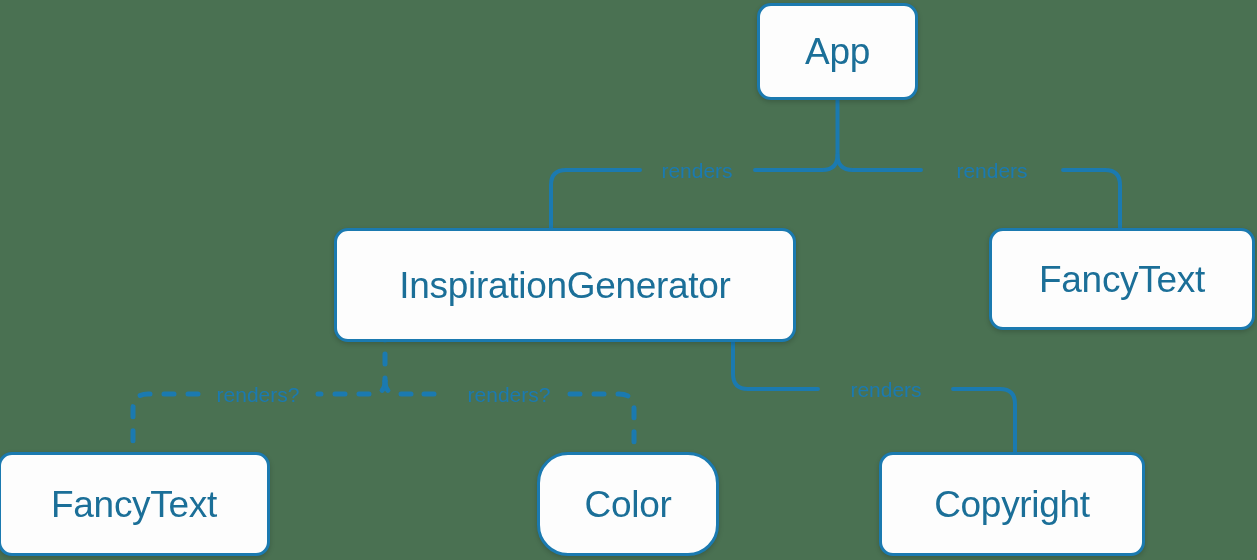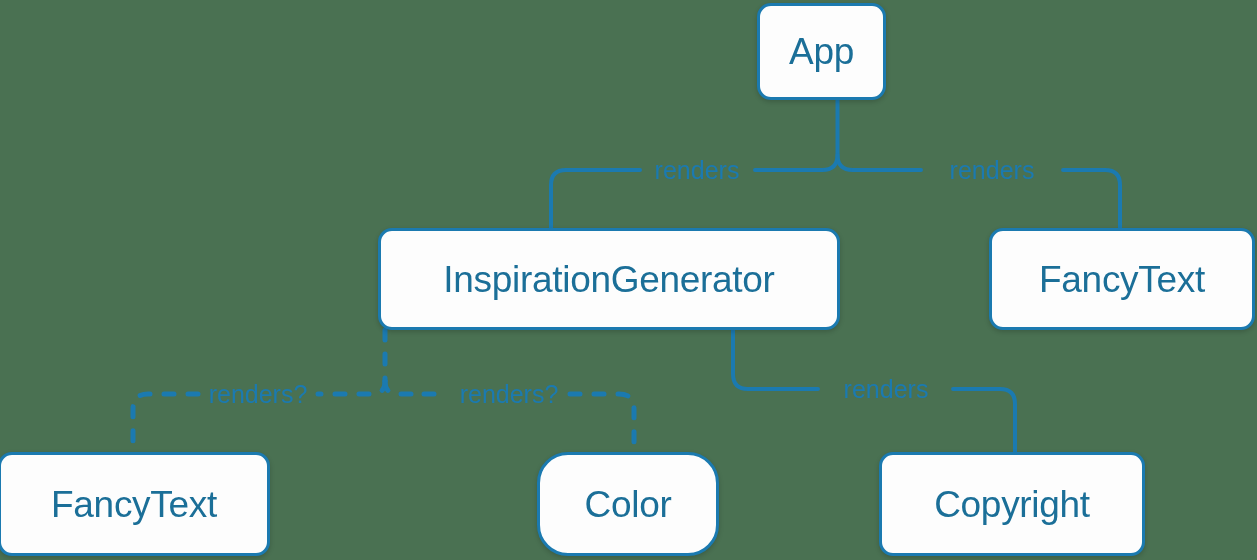--- a/index.html
+++ b/index.html
@@ -43,28 +43,28 @@
     line-height: 1;
     letter-spacing: -0.3px;
     white-space: nowrap;
   }
   .node.small .node-label {
     font-size: 37px;
   }
   .edge-label {
     position: absolute;
     color: #1b7ab0;
-    font-size: 25px;
+    font-size: 21px;
     line-height: 1;
     white-space: nowrap;
     transform: translate(-50%, -50%);
   }
   
-  #node-app        { left: 757px;  top: 3px;   width: 129px; height: 97px; }
-  #node-inspgen    { left: 334px;  top: 228px; width: 462px; height: 102px; margin-left: 44px; }
+  #node-app        { left: 757px;  top: 3px;   width: 161px; height: 97px; }
+  #node-inspgen    { left: 334px;  top: 228px; width: 462px; height: 114px; }
   #node-fancytext-right { left: 989px; top: 228px; width: 266px; height: 102px; }
   #node-fancytext-left  { left: -2px; top: 452px; width: 272px; height: 104px; }
   #node-color      { left: 537px;  top: 452px; width: 182px; height: 104px; border-radius: 31px; }
   #node-copyright  { left: 879px;  top: 452px; width: 266px; height: 104px; }
 </style>
 </head>
 <body>
 
 <div id="diagram-root">
 

